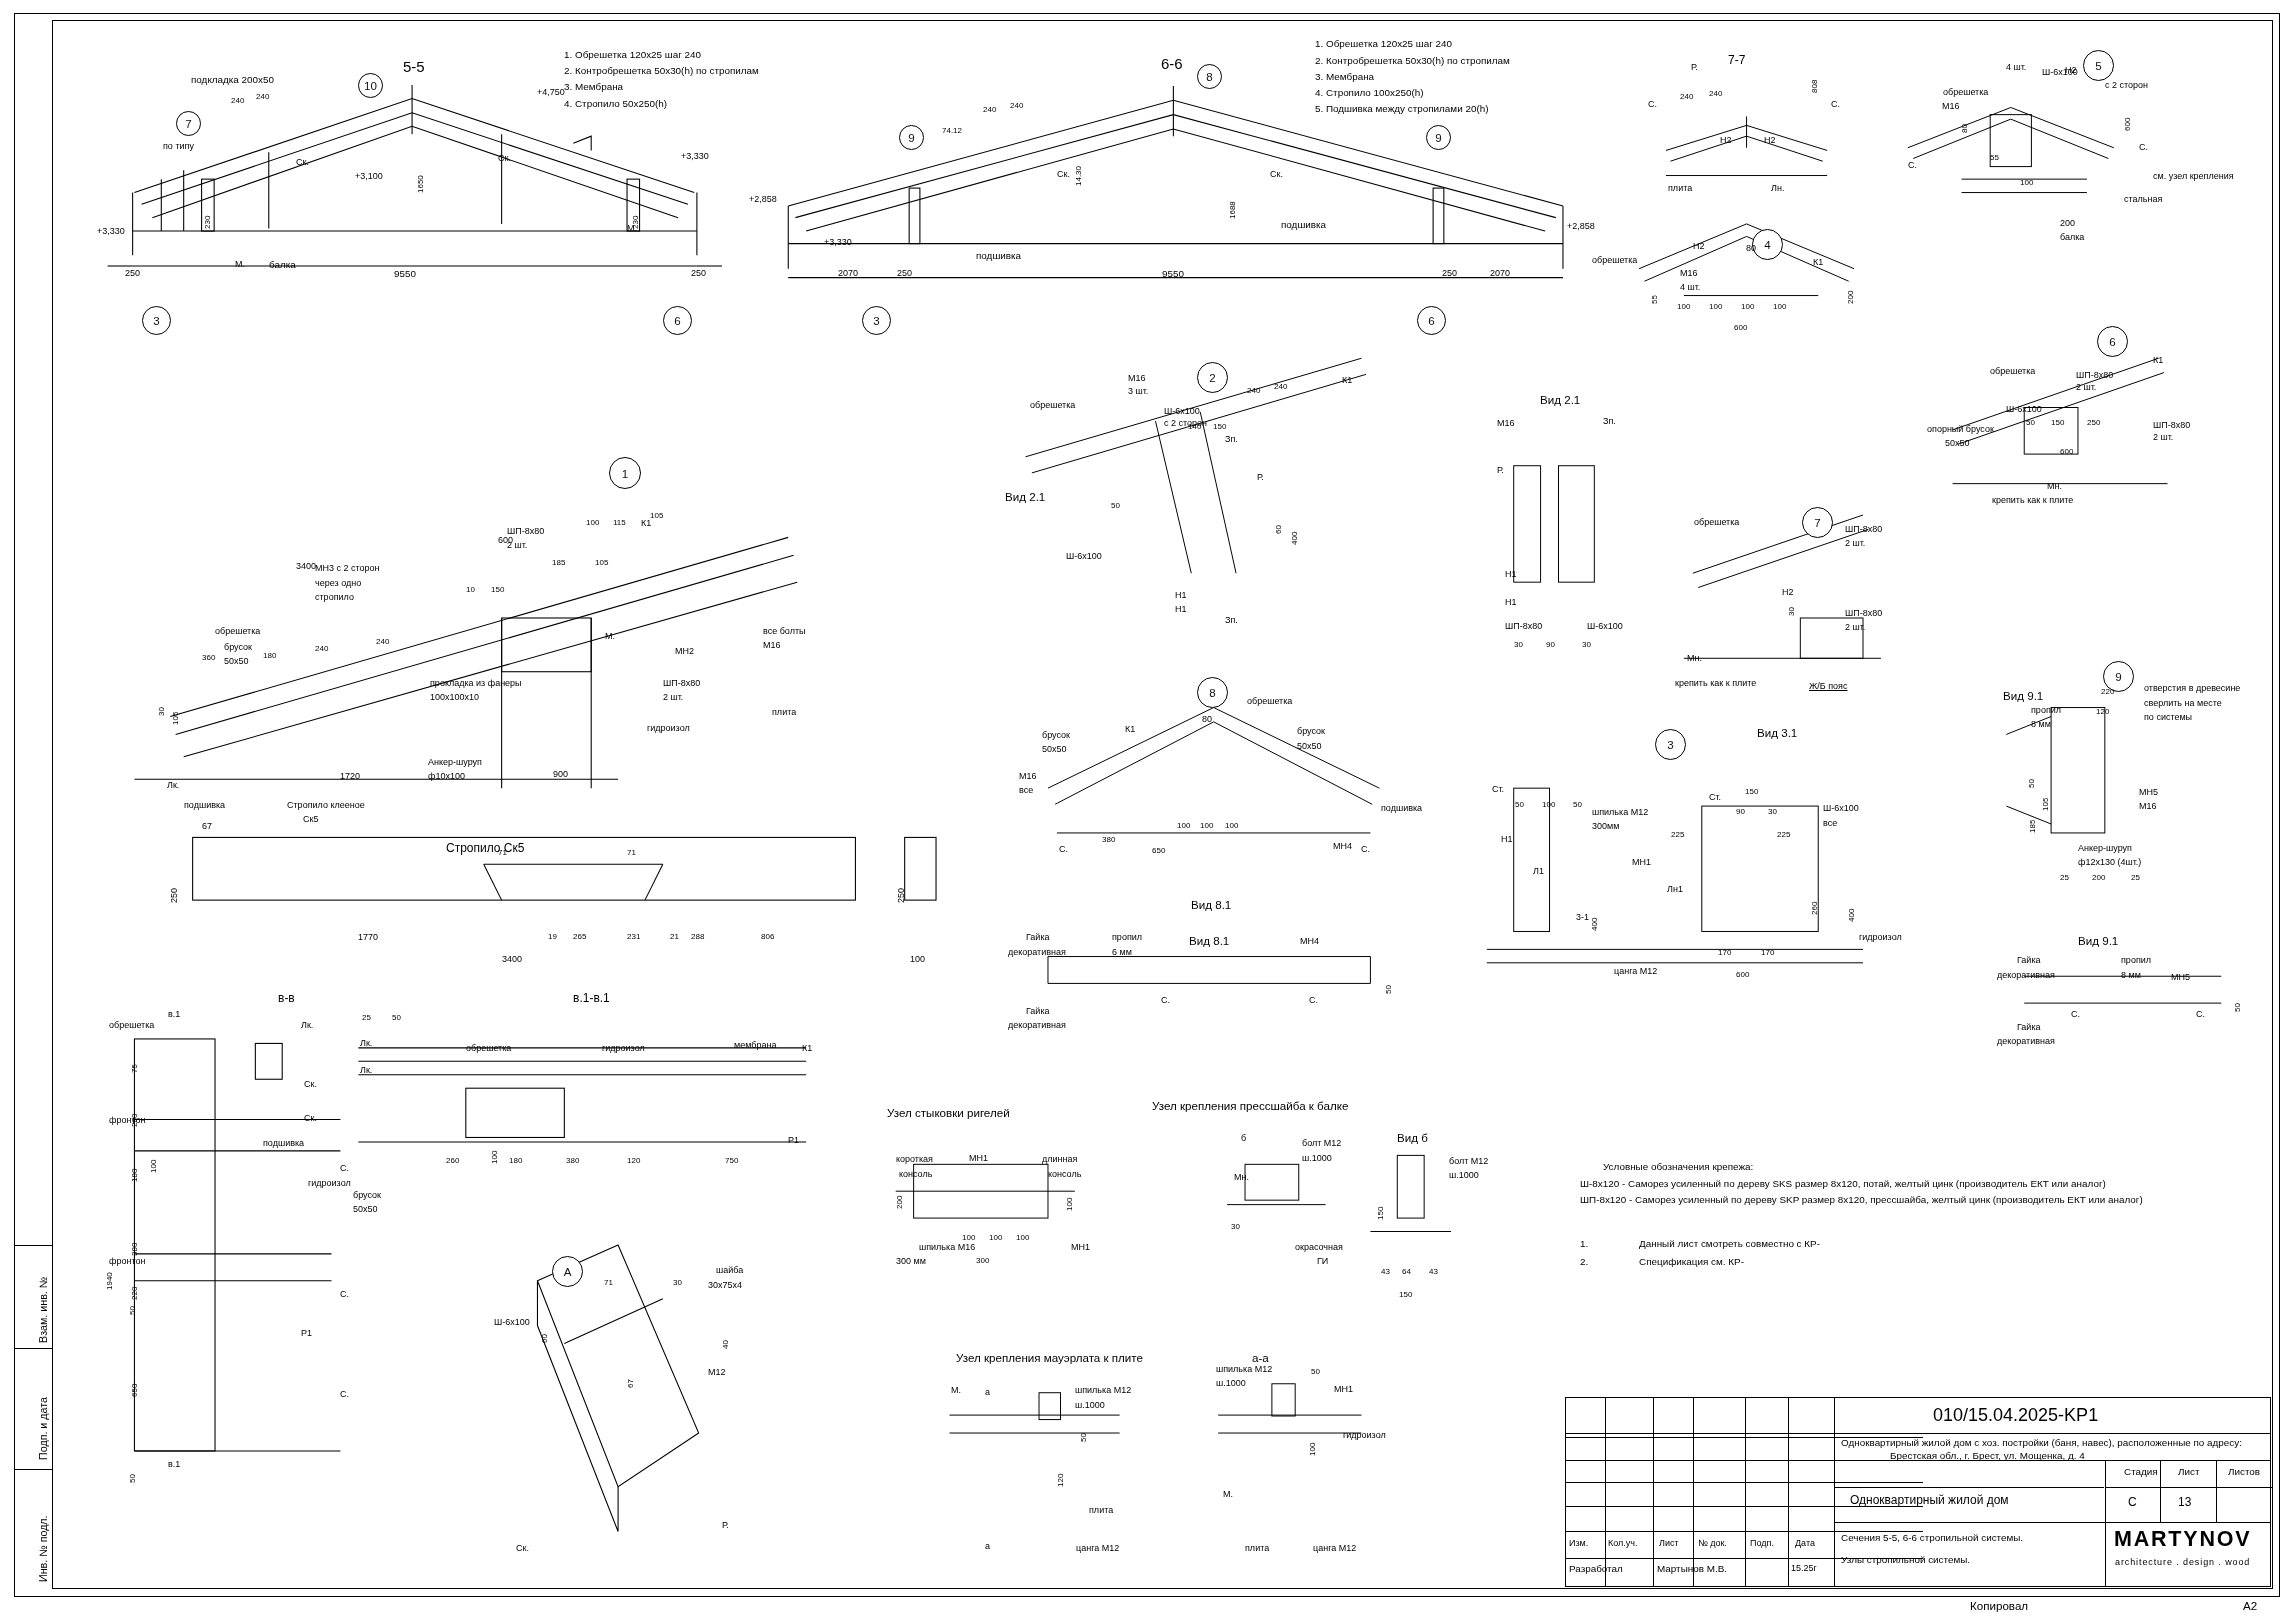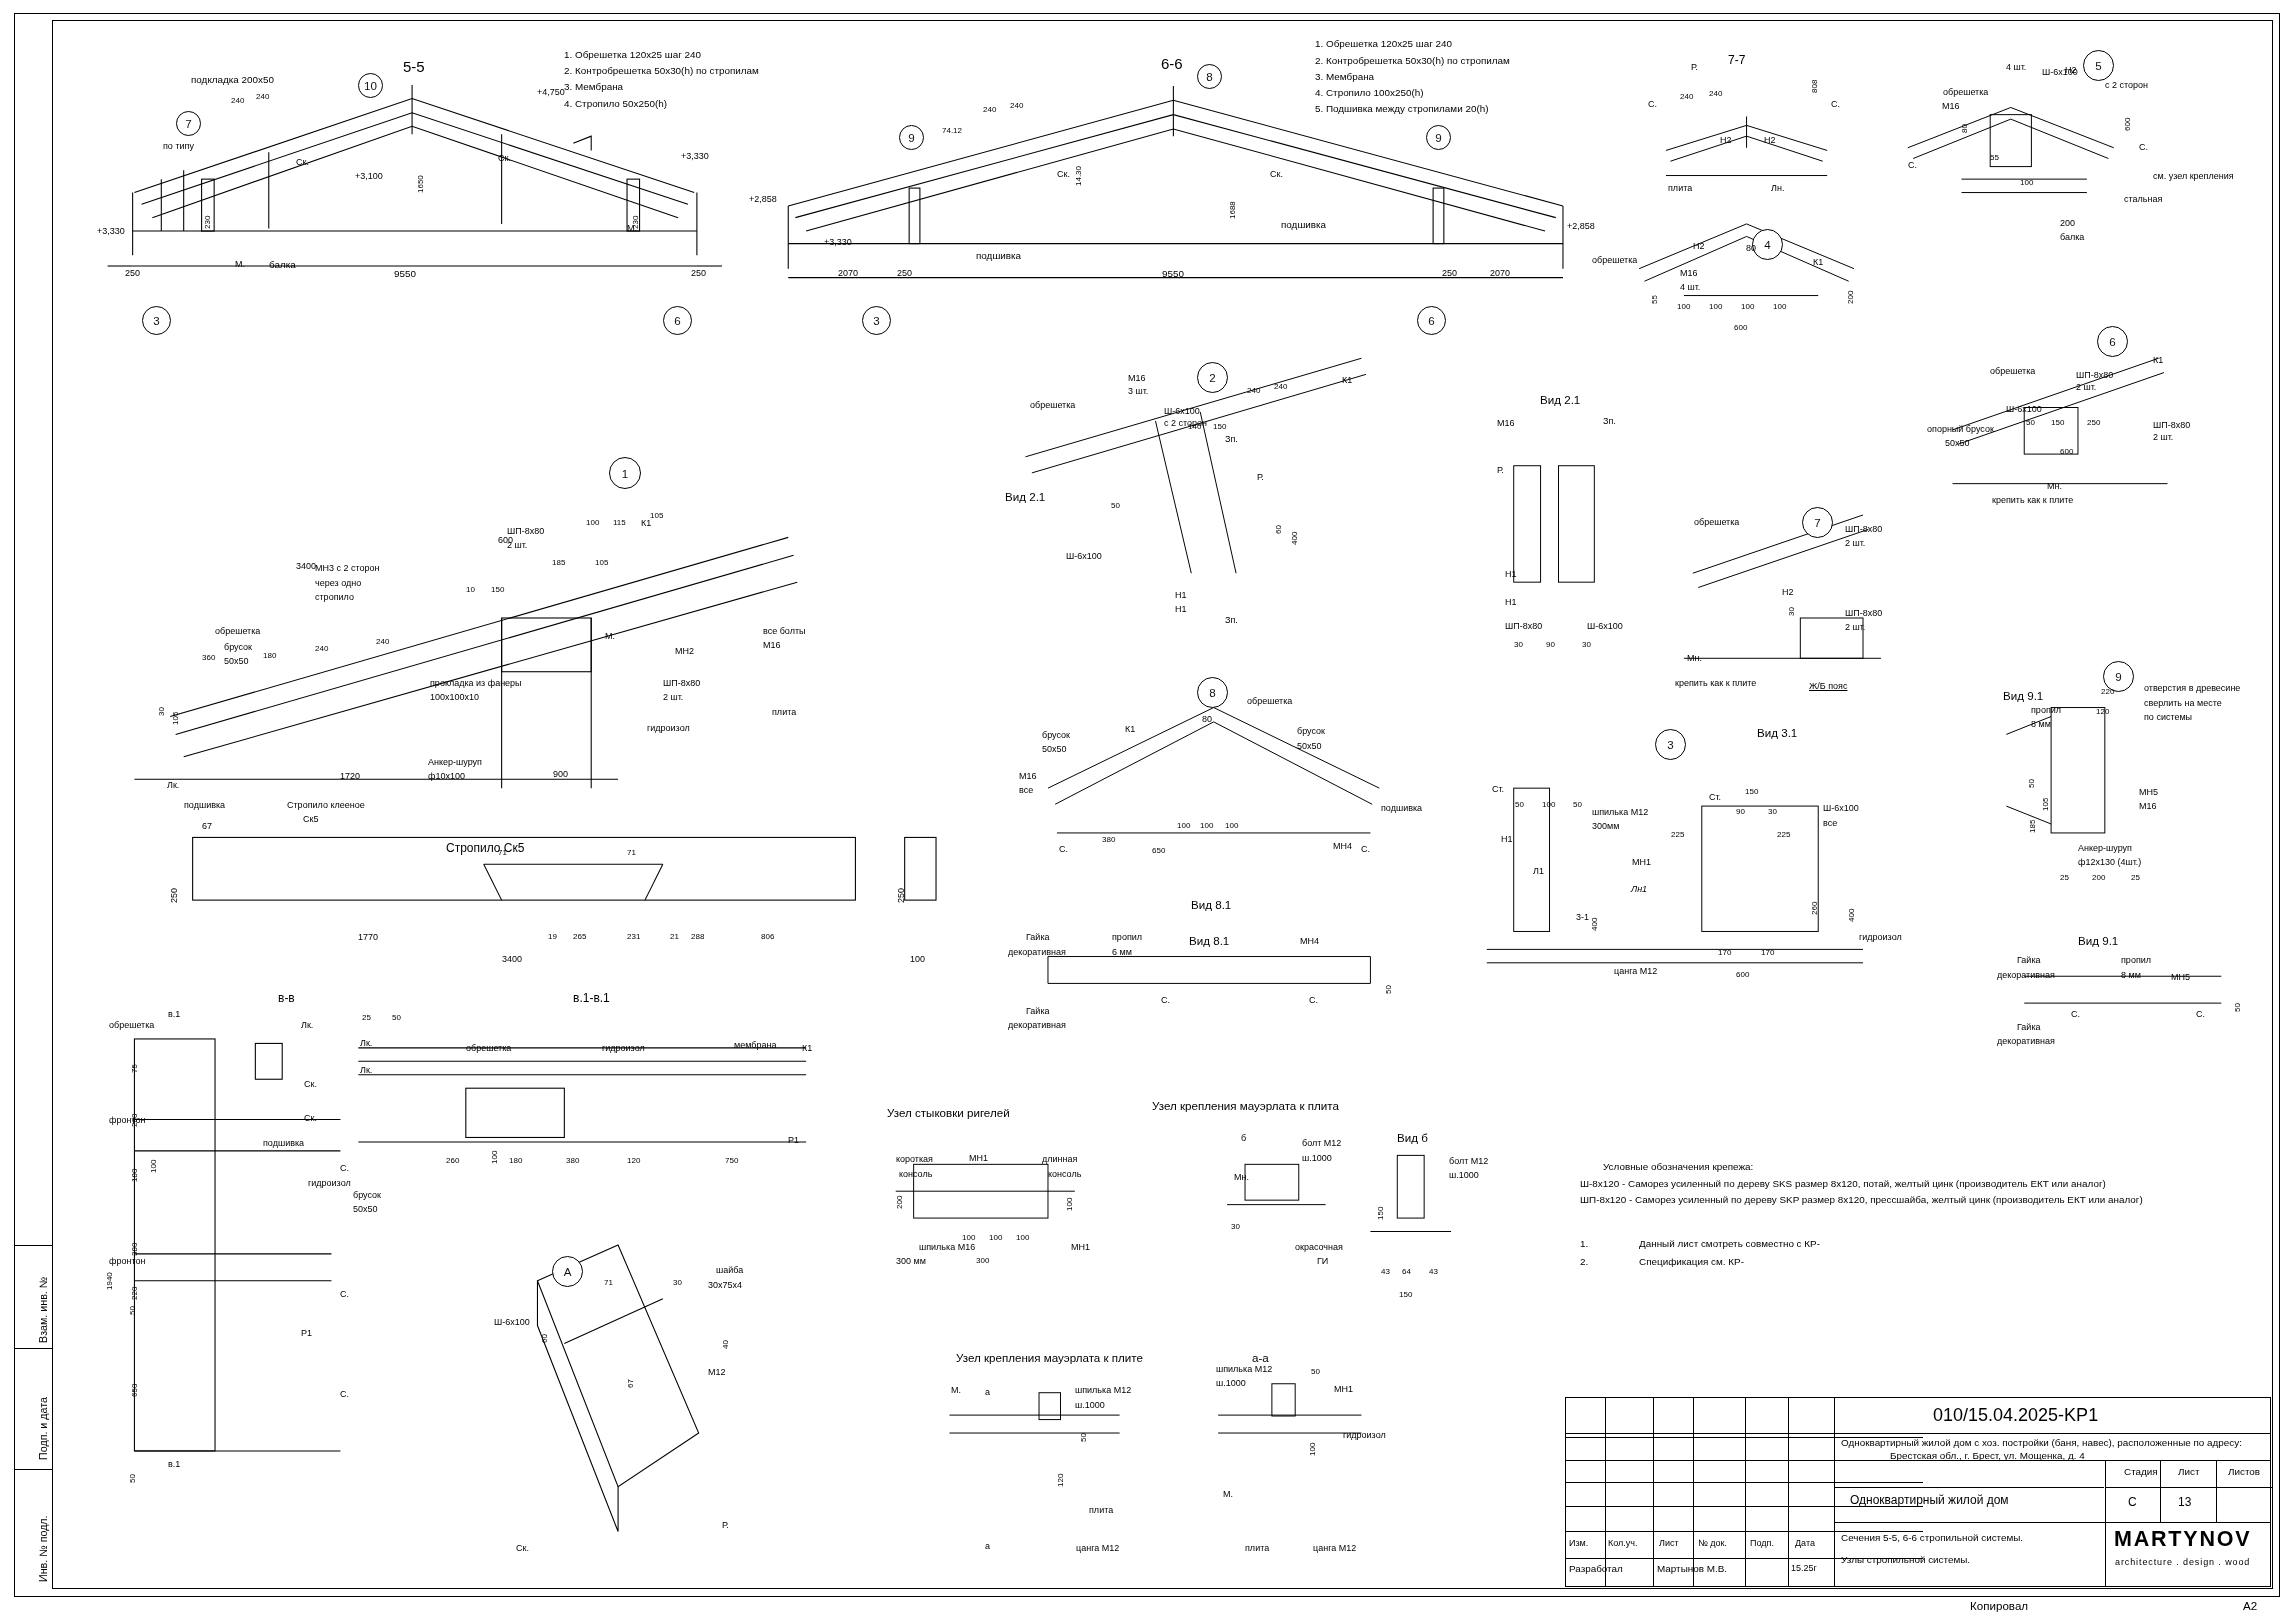--- a/index.html
+++ b/index.html
@@ -488,21 +488,21 @@
   <div class="bub" style="left:1655px;top:729px;width:29px;height:29px;">3</div>
   <div class="txt s13" style="left:1757px;top:727px;">Вид 3.1</div>
   <div class="txt s10" style="left:1492px;top:785px;">Ст.</div>
   <div class="txt s10" style="left:1709px;top:793px;">Ст.</div>
   <div class="txt s10" style="left:1592px;top:808px;">шпилька М12</div>
   <div class="txt s10" style="left:1592px;top:822px;">300мм</div>
   <div class="txt s10" style="left:1823px;top:804px;">Ш-6х100</div>
   <div class="txt s10" style="left:1823px;top:819px;">все</div>
   <div class="txt s10" style="left:1501px;top:835px;">Н1</div>
   <div class="txt s10" style="left:1632px;top:858px;">МН1</div>
-  <div class="txt s10" style="left:1631px;top:885px;font-style:italic;">Лн1</div>
+  <div class="txt s10" style="left:1667px;top:885px;">Лн1</div>
   <div class="txt s10" style="left:1614px;top:967px;">цанга М12</div>
   <div class="txt s10" style="left:1859px;top:933px;">гидроизол</div>
   <div class="txt s10" style="left:1576px;top:885px;margin-top:28px;">3-1</div>
   <div class="txt s10" style="left:1533px;top:867px;">Л1</div>
   <div class="txt s9" style="left:1515px;top:801px;">50</div>
   <div class="txt s9" style="left:1542px;top:801px;">100</div>
   <div class="txt s9" style="left:1573px;top:801px;">50</div>
   <div class="txt s9" style="left:1745px;top:788px;">150</div>
   <div class="txt s9" style="left:1736px;top:808px;">90</div>
   <div class="txt s9" style="left:1768px;top:808px;">30</div>
@@ -612,21 +612,21 @@
   <div class="txt s10" style="left:1071px;top:1243px;">МН1</div>
   <div class="txt s10" style="left:919px;top:1243px;">шпилька М16</div>
   <div class="txt s10" style="left:896px;top:1257px;">300 мм</div>
   <div class="txt s9 rot" style="left:896px;top:1209px;">200</div>
   <div class="txt s9" style="left:976px;top:1257px;">300</div>
   <div class="txt s9" style="left:962px;top:1234px;">100</div>
   <div class="txt s9" style="left:989px;top:1234px;">100</div>
   <div class="txt s9" style="left:1016px;top:1234px;">100</div>
   <div class="txt s9 rot" style="left:1066px;top:1211px;">100</div>
 
-  <div class="txt s13" style="left:1152px;top:1100px;">Узел крепления мауэрлата к плита</div>
+  <div class="txt s13" style="left:1152px;top:1100px;">Узел крепления прессшайба к балке</div>
   <div class="txt s10" style="left:1241px;top:1134px;">б</div>
   <div class="txt s10" style="left:1302px;top:1139px;">болт М12</div>
   <div class="txt s10" style="left:1302px;top:1154px;">ш.1000</div>
   <div class="txt s13" style="left:1397px;top:1132px;">Вид б</div>
   <div class="txt s10" style="left:1449px;top:1157px;">болт М12</div>
   <div class="txt s10" style="left:1449px;top:1171px;">ш.1000</div>
   <div class="txt s10" style="left:1234px;top:1173px;">Мн.</div>
   <div class="txt s10" style="left:1295px;top:1243px;">окрасочная</div>
   <div class="txt s10" style="left:1317px;top:1257px;">ГИ</div>
   <div class="txt s9" style="left:1231px;top:1223px;">30</div>

